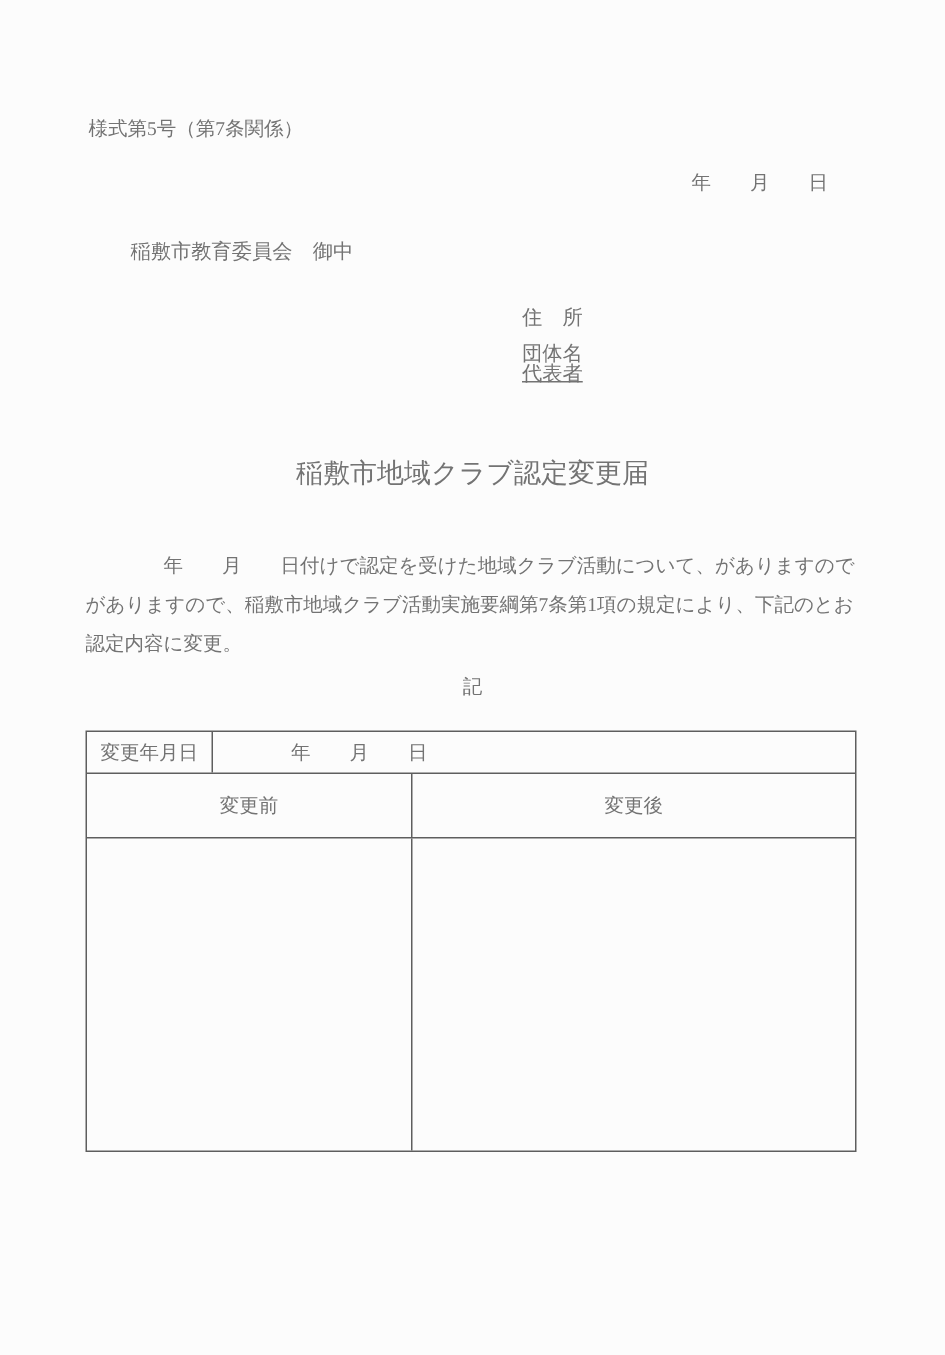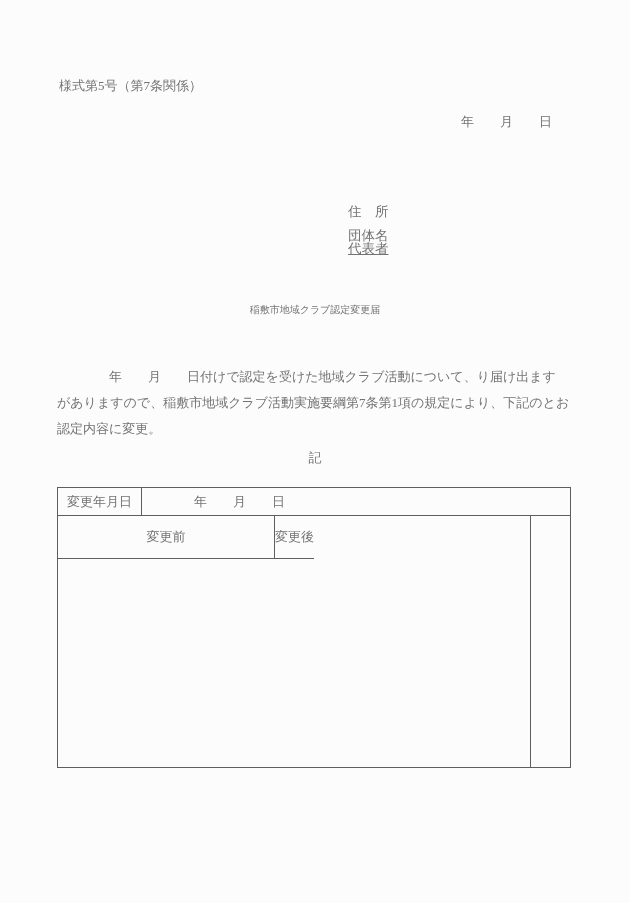--- a/index.html
+++ b/index.html
@@ -16,21 +16,21 @@
   .abs { position: absolute; white-space: pre; }
   .form-number { left: 59px; top: 77px; font-size: 13px; }
   .date-line { left: 461px; top: 113px; font-size: 13px; }
   .addressee { left: 87px; top: 159px; font-size: 13.5px; }
   .applicant-label { left: 348px; font-size: 13.5px; }
   .addr-row  { top: 203px; }
   .org-row   { top: 227px; }
   .rep-row   { top: 240px; text-decoration: underline; }
   .doc-title {
     left: 0; top: 303px; width: 630px;
-    text-align: center; font-size: 10px; white-space: pre;
+    text-align: center; font-size: 18px; white-space: pre;
   }
   .body-paragraph {
     position: absolute; left: 57px; top: 364px; width: 520px;
     font-size: 13px; line-height: 26px;
   }
   .para-line { white-space: pre; }
   .ki-marker {
     left: 0; top: 449px; width: 630px;
     text-align: center; font-size: 13px;
   }
@@ -46,51 +46,52 @@
   .t-row1-label {
     width: 83px; flex: none; border-right: 1px solid #5e5e5e;
     display: flex; align-items: center; justify-content: center;
   }
   .t-row1-value { flex: 1; display: flex; align-items: center; padding-left: 52px; white-space: pre; }
   .t-body { flex: 1; display: flex; min-height: 0; }
   .t-merged-label {
     width: 83px; flex: none; border-right: 1px solid #5e5e5e;
     display: flex; align-items: center; justify-content: center;
   }
-  .t-right { flex: 1; display: flex; min-width: 0; }
+  .t-right { flex: 1; display: flex; flex-direction: column; min-width: 0; }
   .t-subheader { display: flex; height: 42px; flex: none; border-bottom: 1px solid #5e5e5e; }
   .t-col-before {
     width: 216px; flex: none; border-right: 1px solid #5e5e5e;
     display: flex; align-items: center; justify-content: center;
   }
   .t-col-after { flex: 1; display: flex; align-items: center; justify-content: center; }
   .t-content { flex: 1; display: flex; min-height: 0; }
   .t-cell-before { width: 216px; flex: none; border-right: 1px solid #5e5e5e; }
   .t-cell-after { flex: 1; }
 </style>
 </head>
 <body>
 
 <div class="page">
 
   <div class="abs form-number">様式第5号（第7条関係）</div>
 
   <div class="abs date-line">年　　月　　日</div>
 
+  <div class="abs addressee">稲敷市教育委員会　御中</div>
 
   <div class="abs applicant-label addr-row">住　所</div>
 
   <div class="abs applicant-label org-row">団体名</div>
 
   <div class="abs applicant-label rep-row">代表者</div>
 
   <div class="abs doc-title">稲敷市地域クラブ認定変更届</div>
 
   <div class="body-paragraph">
-    <div class="para-line">　　　　年　　月　　日付けで認定を受けた地域クラブ活動について、り届け出ます</div>
+    <div class="para-line">　　　　年　　月　　日付けで認定を受けた地域クラブ活動について、がありますので</div>
     <div class="para-line">がありますので、稲敷市地域クラブ活動実施要綱第7条第1項の規定により、下記のとお</div>
     <div class="para-line">認定内容に変更。</div>
   </div>
 
   <div class="abs ki-marker">記</div>
 
   <div class="change-table">
     <div class="t-row1">
       <div class="t-row1-label">変更年月日</div>
       <div class="t-row1-value">年　　月　　日</div>

